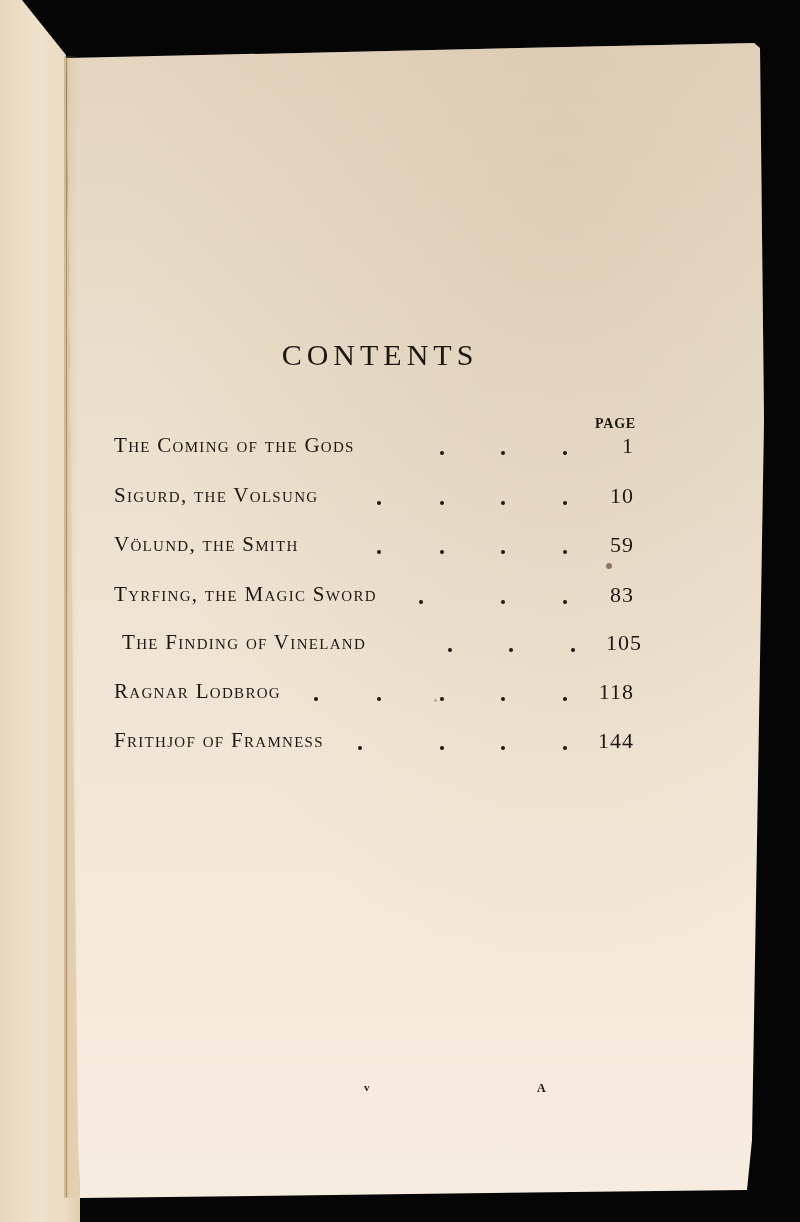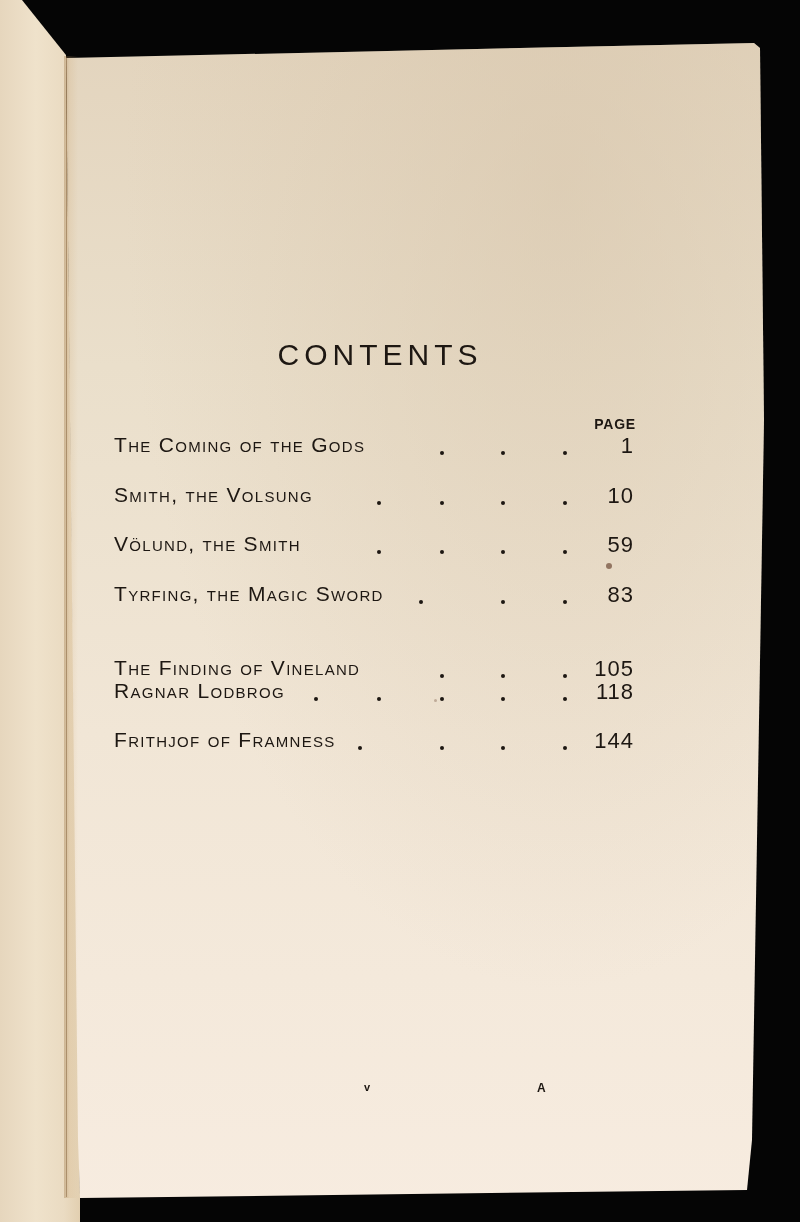--- a/index.html
+++ b/index.html
@@ -54,21 +54,21 @@
       width: 1px;
       height: 1140px;
       background: rgba(120,85,45,0.45);
     }
     .content {
       position: absolute;
       left: 0;
       top: 0;
       width: 732px;
       height: 1222px;
-      font-family: Liberation Sans, sans-serif;
+      font-family: Liberation Serif, serif;
       color: #1d1712;
     }
     .title {
       position: absolute;
       left: 120px;
       width: 520px;
       top: 338px;
       text-align: center;
       font-size: 30px;
       letter-spacing: 5px;
@@ -154,21 +154,21 @@
       <span class="toc-title">The Coming of the Gods</span>
       <div class="toc-dots">
           <span style="left: 326px;"></span>
           <span style="left: 387px;"></span>
           <span style="left: 449px;"></span>
         </div>
       <span class="toc-page">1</span>
     </div>
 
     <div class="toc-row" style="top:483px;">
-      <span class="toc-title">Smith, the Volsung</span>
+      <span class="toc-title">Sigurd, the Volsung</span>
       <div class="toc-dots">
           <span style="left: 263px;"></span>
           <span style="left: 326px;"></span>
           <span style="left: 387px;"></span>
           <span style="left: 449px;"></span>
         </div>
       <span class="toc-page">10</span>
     </div>
 
     <div class="toc-row" style="top:532px;">
@@ -185,21 +185,21 @@
     <div class="toc-row" style="top:582px;">
       <span class="toc-title">Tyrfing, the Magic Sword</span>
       <div class="toc-dots">
           <span style="left: 305px;"></span>
           <span style="left: 387px;"></span>
           <span style="left: 449px;"></span>
         </div>
       <span class="toc-page">83</span>
     </div>
 
-    <div class="toc-row" style="top:656px;">
+    <div class="toc-row" style="top:630px;margin-left:8px;">
       <span class="toc-title">The Finding of Vineland</span>
       <div class="toc-dots">
           <span style="left: 326px;"></span>
           <span style="left: 387px;"></span>
           <span style="left: 449px;"></span>
         </div>
       <span class="toc-page">105</span>
     </div>
 
     <div class="toc-row" style="top:679px;">

